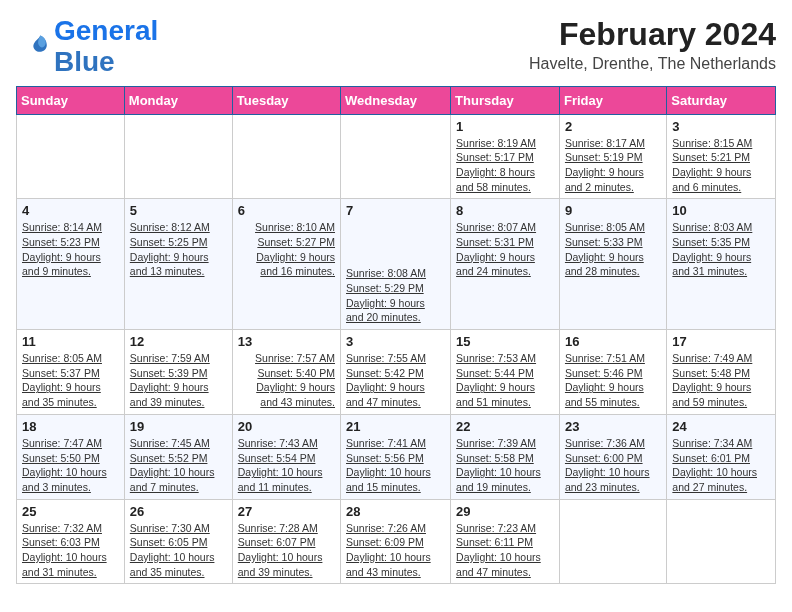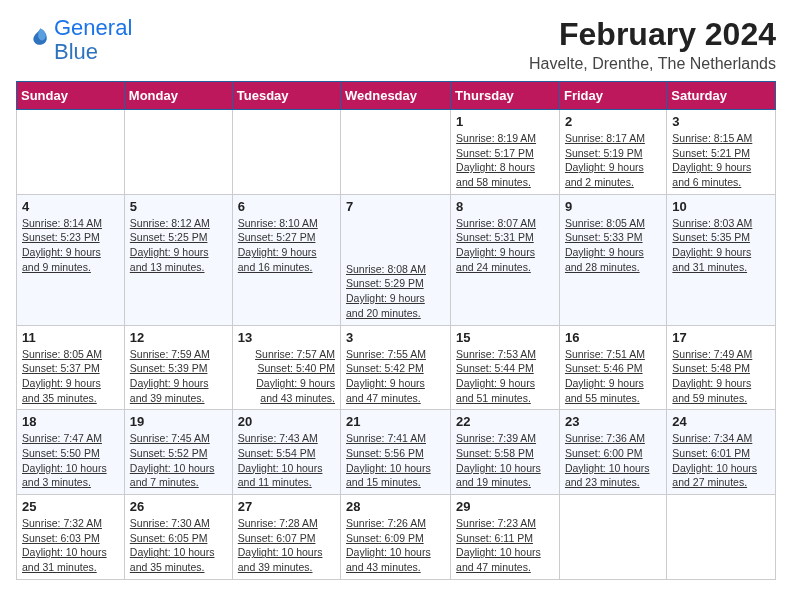--- a/index.html
+++ b/index.html
@@ -14,22 +14,22 @@
       display: flex;
       align-items: flex-start;
       justify-content: space-between;
       margin-bottom: 8px;
     }
     .logo {
       display: flex;
       align-items: center;
     }
     .logo-text {
-      font-size: 22px;
-      font-weight: normal;
+      font-size: 28px;
+      font-weight: bold;
       color: #1a1a1a;
       line-height: 1.1;
     }
     .logo-text span {
       color: #1a73e8;
     }
     .logo-icon {
       width: 32px;
       height: 32px;
       margin-left: 2px;
@@ -46,21 +46,21 @@
       font-size: 16px;
       color: #444;
       margin-top: 2px;
     }
     .calendar {
       width: 100%;
       border-collapse: collapse;
       border: 1px solid #ccc;
     }
     .calendar th {
-      background-color: #be185d;
+      background-color: #ec4899;
       color: #fff;
       font-size: 13px;
       font-weight: bold;
       padding: 6px 4px;
       text-align: left;
       border: 1px solid #2060a0;
     }
     .calendar td {
       vertical-align: top;
       border: 1px solid #ccc;
@@ -166,21 +166,21 @@
         </td>
         <td>
           <span class="day-number">5</span>
           <div class="day-info" style="white-space: pre-line;">Sunrise: 8:12 AM
 Sunset: 5:25 PM
 Daylight: 9 hours
 and 13 minutes.</div>
         </td>
         <td>
           <span class="day-number">6</span>
-          <div class="day-info" style="white-space: pre-line;">Sunrise: 8:10 AM
+          <div class="day-info" style="white-space: pre-line; text-align: right;">Sunrise: 8:10 AM
 Sunset: 5:27 PM
 Daylight: 9 hours
 and 16 minutes.</div>
         </td>
         <td>
           <span class="day-number">7</span>
           <div class="day-info" style="white-space: pre-line; margin-top: 48px;">Sunrise: 8:08 AM
 Sunset: 5:29 PM
 Daylight: 9 hours
 and 20 minutes.</div>

